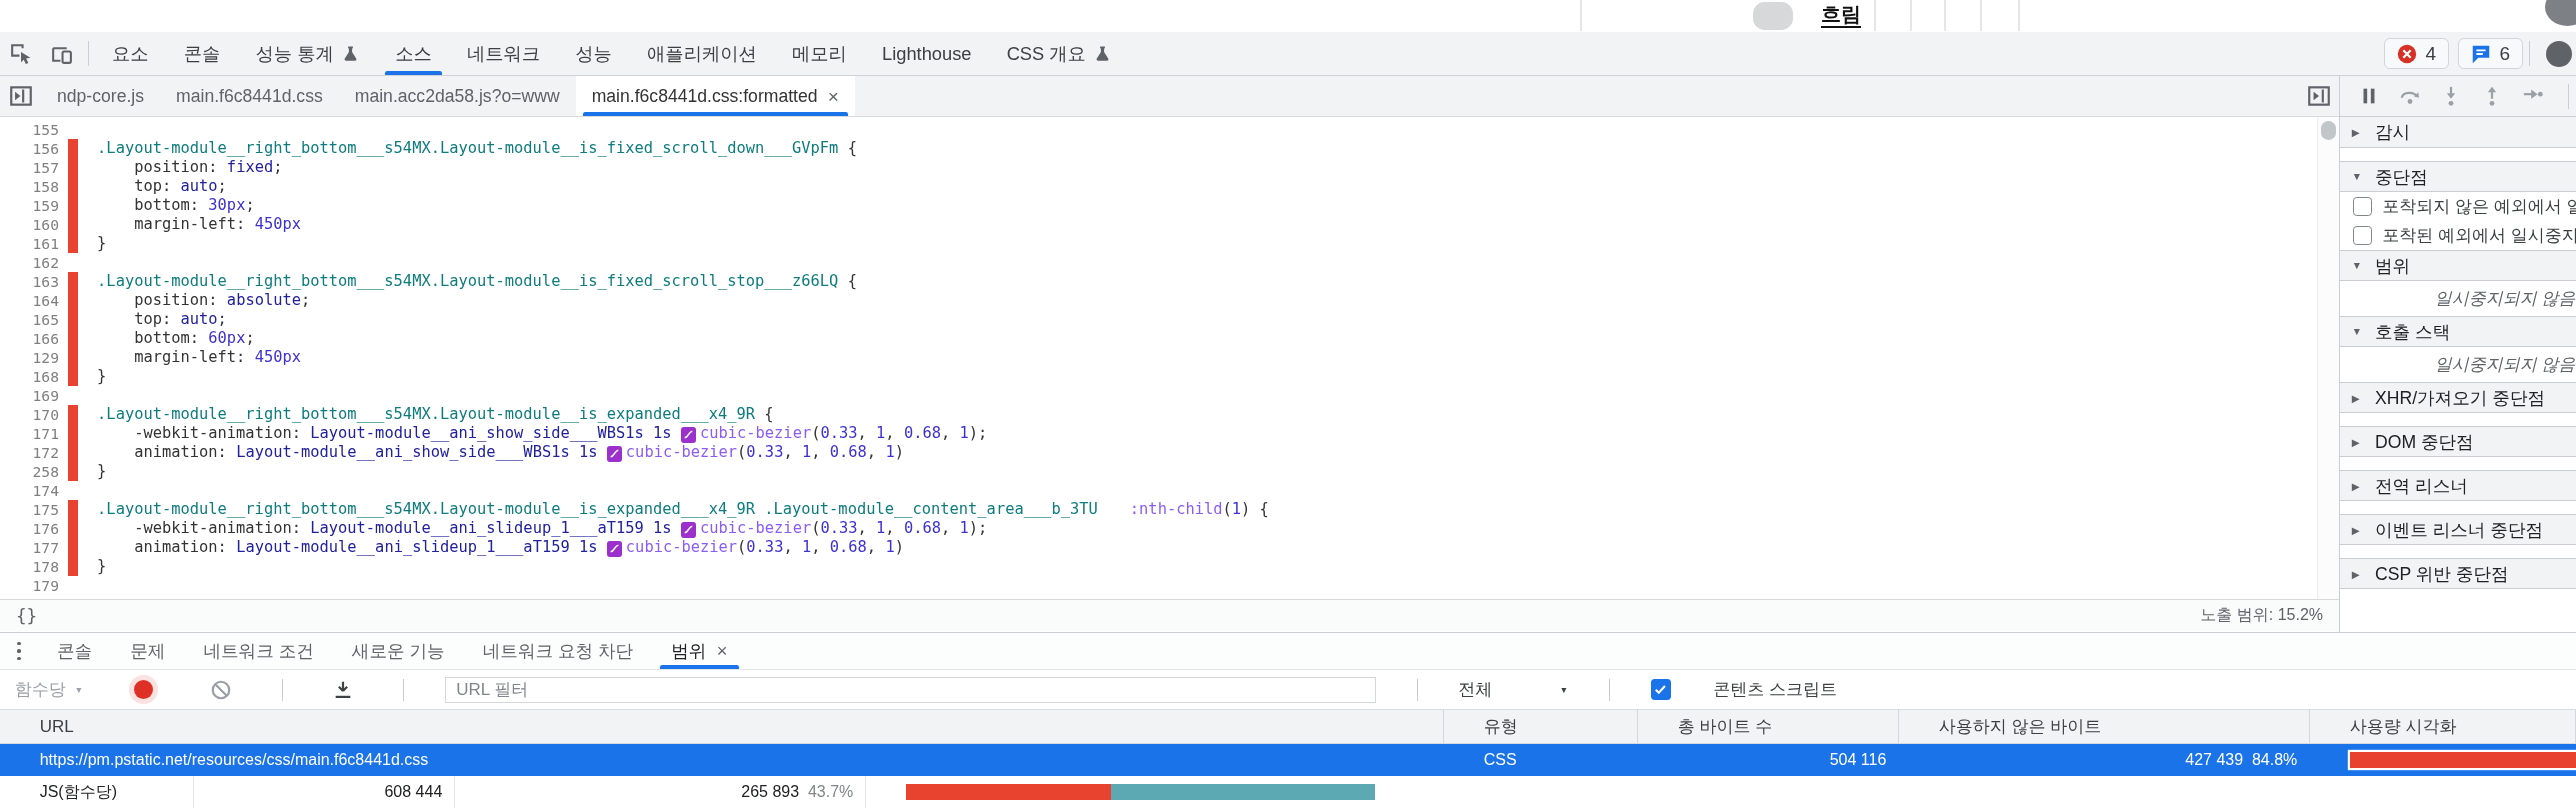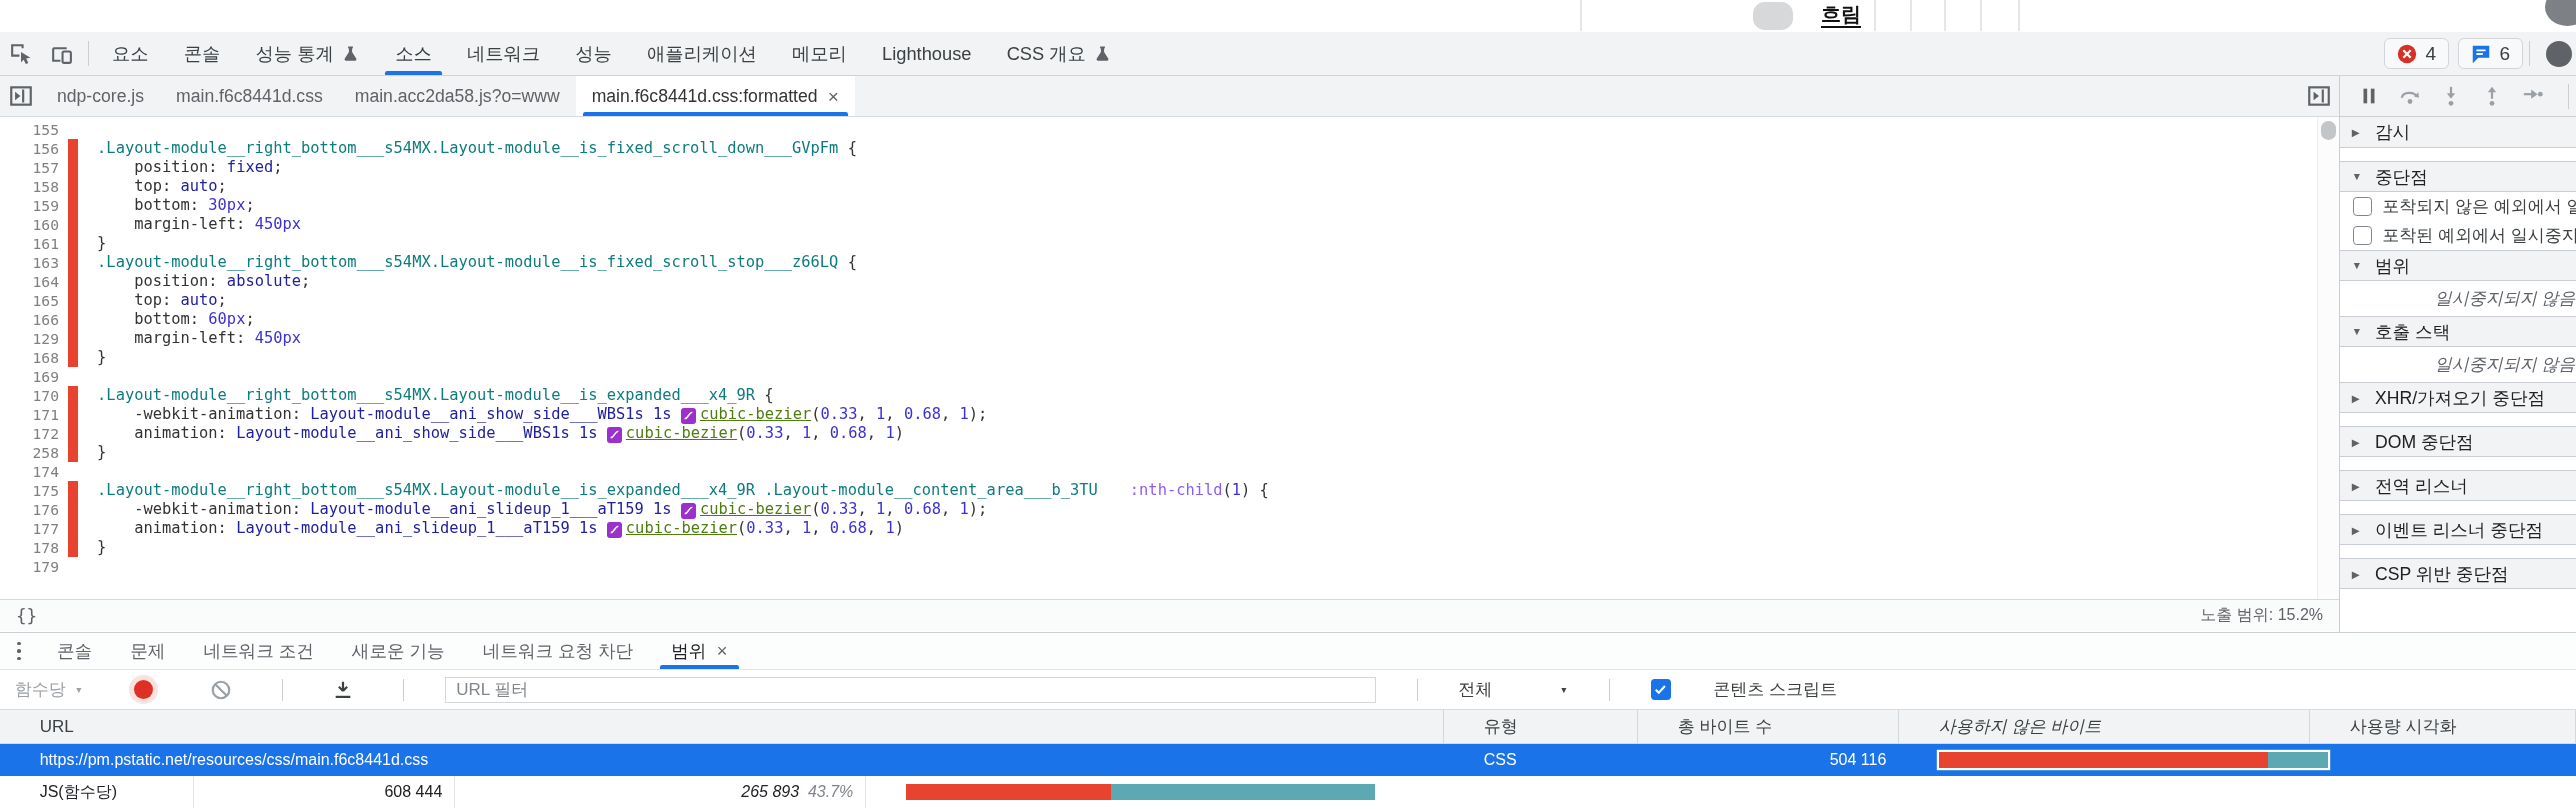--- a/index.html
+++ b/index.html
@@ -41,21 +41,21 @@
   .middle { display: flex; height: 515px; }
   .editor-col { width: 2339px; flex: none; display: flex; flex-direction: column; }
   .editor { height: 482px; background: #fff; position: relative; overflow: hidden; }
   .code { padding-top: 2.9px; font-family: "DejaVu Sans Mono", monospace; font-size: 15.4px; }
   .code-line { height: 19px; display: flex; align-items: center; white-space: pre; }
   .ln { width: 59px; flex: none; text-align: right; color: #808080; font-size: 14.7px; }
   .cb { width: 10.3px; height: 19px; margin-left: 8.8px; flex: none; }
   .cb.on { background: #e8432f; }
   .ct { padding-left: 19px; }
   .tk-sel { color: #0d7c7e; } .tk-pln { color: #333; } .tk-prop { color: #333; }
-  .tk-kw { color: #21219f; } .tk-num { color: #3c31d4; } .tk-fn { color: #4d7c0f; text-decoration: underline; } .tk-ps { color: #8b5cf6; margin-left: 32px; }
+  .tk-kw { color: #21219f; } .tk-num { color: #3c31d4; } .tk-fn { color: #8b5cf6; } .tk-ps { color: #8b5cf6; margin-left: 32px; }
   .bez { display: inline-flex; width: 15.4px; height: 15.4px; background: #9b30cc; border-radius: 2.9px; vertical-align: -2.2px; margin-right: 3.7px; align-items: center; justify-content: center; }
   .v-scrollbar { position: absolute; right: 0; top: 0; width: 22px; height: 482px; background: #fcfcfd; border-left: 0.7px solid #ececee; }
   .v-thumb { width: 14.7px; height: 19px; margin: 3.7px auto 0; border-radius: 7.3px; background: #c3c6c9; }
   .status-bar { height: 32px; background: #fafbfb; border-top: 0.7px solid #d7dadd; display: flex; align-items: center; font-size: 16px; color: #5f6368; padding: 0 16px; }
   .pretty { font-family: "DejaVu Sans Mono", monospace; font-size: 17.6px; color: #5f6368; }
   .cov-summary { margin-left: auto; }
 
   .sidebar { flex: 1; background: #fff; border-left: 0.7px solid #cacdd1; overflow: hidden; }
   .sb-inner { width: 330px; }
   .sb-head { height: 31px; background: #f1f3f4; border-top: 0.7px solid #cacdd1; border-bottom: 0.7px solid #cacdd1; display: flex; align-items: center; padding-left: 11.7px; gap: 10.3px; font-size: 17.6px; color: #202124; }
@@ -90,21 +90,21 @@
 
   .cov-header { height: 34px; background: #f1f3f4; border-bottom: 0.7px solid #d7dadd; display: flex; font-size: 17px; color: #3c4043; }
   .cov-row { height: 32px; display: flex; background: #fff; font-size: 16px; color: #202124; }
   .cov-row.selected { background: #1a73e8; color: #fff; }
   .cell { display: flex; align-items: center; padding: 0 11.7px; border-right: 0.7px solid #e4e6e9; overflow: hidden; white-space: nowrap; margin-left: 28px; }
   .cov-header .cell { border-right: 0.7px solid #d5d8db; }
   .cov-row.selected .cell { border-right-color: transparent; }
   .c-url { width: 1416px; flex: none; }
   .c-type { width: 166px; flex: none; }
   .c-total { width: 233px; flex: none; justify-content: flex-end; }
-  .c-unused { width: 383px; flex: none; justify-content: flex-end; font-style: italic; }
+  .c-unused { width: 383px; flex: none; justify-content: flex-end; }
   .c-vis { flex: 1; border-right: none; }
   .cov-header .c-total, .cov-header .c-unused { justify-content: flex-start; }
   .pct { margin-left: 8.8px; color: #80868b; }
   .cov-row.selected .pct { color: #fff; }
   .bar { height: 16px; display: flex; flex: none; }
   .cov-row.selected .bar { box-shadow: 0 0 0 2.2px #fff; }
   .bar .unused { background: #e8432f; height: 100%; }
   .bar .used { background: #5ca9b4; height: 100%; flex: 1; }
 </style>
 </head>
@@ -277,20 +277,21 @@
   <div class="editor-col">
     <div class="editor">
       <div class="code" id="code-lines">
           <div class="code-line"><span class="ln">155</span><span class="cb"></span><span class="ct"></span></div>
           <div class="code-line"><span class="ln">156</span><span class="cb on"></span><span class="ct"><span class="tk-sel">.Layout-module__right_bottom___s54MX.Layout-module__is_fixed_scroll_down___GVpFm</span><span class="tk-pln"> {</span></span></div>
           <div class="code-line"><span class="ln">157</span><span class="cb on"></span><span class="ct"><span class="tk-pln">    </span><span class="tk-prop">position</span><span class="tk-pln">: </span><span class="tk-kw">fixed</span><span class="tk-pln">;</span></span></div>
           <div class="code-line"><span class="ln">158</span><span class="cb on"></span><span class="ct"><span class="tk-pln">    </span><span class="tk-prop">top</span><span class="tk-pln">: </span><span class="tk-kw">auto</span><span class="tk-pln">;</span></span></div>
           <div class="code-line"><span class="ln">159</span><span class="cb on"></span><span class="ct"><span class="tk-pln">    </span><span class="tk-prop">bottom</span><span class="tk-pln">: </span><span class="tk-num">30px</span><span class="tk-pln">;</span></span></div>
           <div class="code-line"><span class="ln">160</span><span class="cb on"></span><span class="ct"><span class="tk-pln">    </span><span class="tk-prop">margin-left</span><span class="tk-pln">: </span><span class="tk-num">450px</span></span></div>
           <div class="code-line"><span class="ln">161</span><span class="cb on"></span><span class="ct"><span class="tk-pln">}</span></span></div>
+          <div class="code-line"><span class="ln">162</span><span class="cb"></span><span class="ct"></span></div>
           <div class="code-line"><span class="ln">163</span><span class="cb on"></span><span class="ct"><span class="tk-sel">.Layout-module__right_bottom___s54MX.Layout-module__is_fixed_scroll_stop___z66LQ</span><span class="tk-pln"> {</span></span></div>
           <div class="code-line"><span class="ln">164</span><span class="cb on"></span><span class="ct"><span class="tk-pln">    </span><span class="tk-prop">position</span><span class="tk-pln">: </span><span class="tk-kw">absolute</span><span class="tk-pln">;</span></span></div>
           <div class="code-line"><span class="ln">165</span><span class="cb on"></span><span class="ct"><span class="tk-pln">    </span><span class="tk-prop">top</span><span class="tk-pln">: </span><span class="tk-kw">auto</span><span class="tk-pln">;</span></span></div>
           <div class="code-line"><span class="ln">166</span><span class="cb on"></span><span class="ct"><span class="tk-pln">    </span><span class="tk-prop">bottom</span><span class="tk-pln">: </span><span class="tk-num">60px</span><span class="tk-pln">;</span></span></div>
           <div class="code-line"><span class="ln">129</span><span class="cb on"></span><span class="ct"><span class="tk-pln">    </span><span class="tk-prop">margin-left</span><span class="tk-pln">: </span><span class="tk-num">450px</span></span></div>
           <div class="code-line"><span class="ln">168</span><span class="cb on"></span><span class="ct"><span class="tk-pln">}</span></span></div>
           <div class="code-line"><span class="ln">169</span><span class="cb"></span><span class="ct"></span></div>
           <div class="code-line"><span class="ln">170</span><span class="cb on"></span><span class="ct"><span class="tk-sel">.Layout-module__right_bottom___s54MX.Layout-module__is_expanded___x4_9R</span><span class="tk-pln"> {</span></span></div>
           <div class="code-line"><span class="ln">171</span><span class="cb on"></span><span class="ct"><span class="tk-pln">    </span><span class="tk-prop">-webkit-animation</span><span class="tk-pln">: </span><span class="tk-kw">Layout-module__ani_show_side___WBS1s 1s </span><span class="bez"><svg width="11" height="11" viewBox="0 0 20 20">
                   <path d="M3 16C9.5 16 10.5 4 17 4" stroke="#fff" stroke-width="2.6" fill="none"></path>
@@ -445,20 +446,24 @@
       <div class="cell c-type">유형</div>
       <div class="cell c-total">총 바이트 수</div>
       <div class="cell c-unused">사용하지 않은 바이트</div>
       <div class="cell c-vis">사용량 시각화</div>
     </div>
   <div id="cov-rows">
       <div class="cov-row selected">
         <div class="cell c-url">https://pm.pstatic.net/resources/css/main.f6c8441d.css</div>
         <div class="cell c-type">CSS</div>
         <div class="cell c-total">504 116</div>
+        <div class="cell c-unused">
+          <span>427 439</span>
+          <span class="pct">84.8%</span>
+        </div>
         <div class="cell c-vis">
           <div class="bar" style="width: 389px;">
             <div class="unused" style="width: 329px; background: rgb(232, 67, 47);"></div>
             <div class="used" style="background: rgb(92, 169, 180);"></div>
           </div>
         </div>
       </div>
       <div class="cov-row">
         <div class="cell c-type">JS(함수당)</div>
         <div class="cell c-total">608 444</div>

